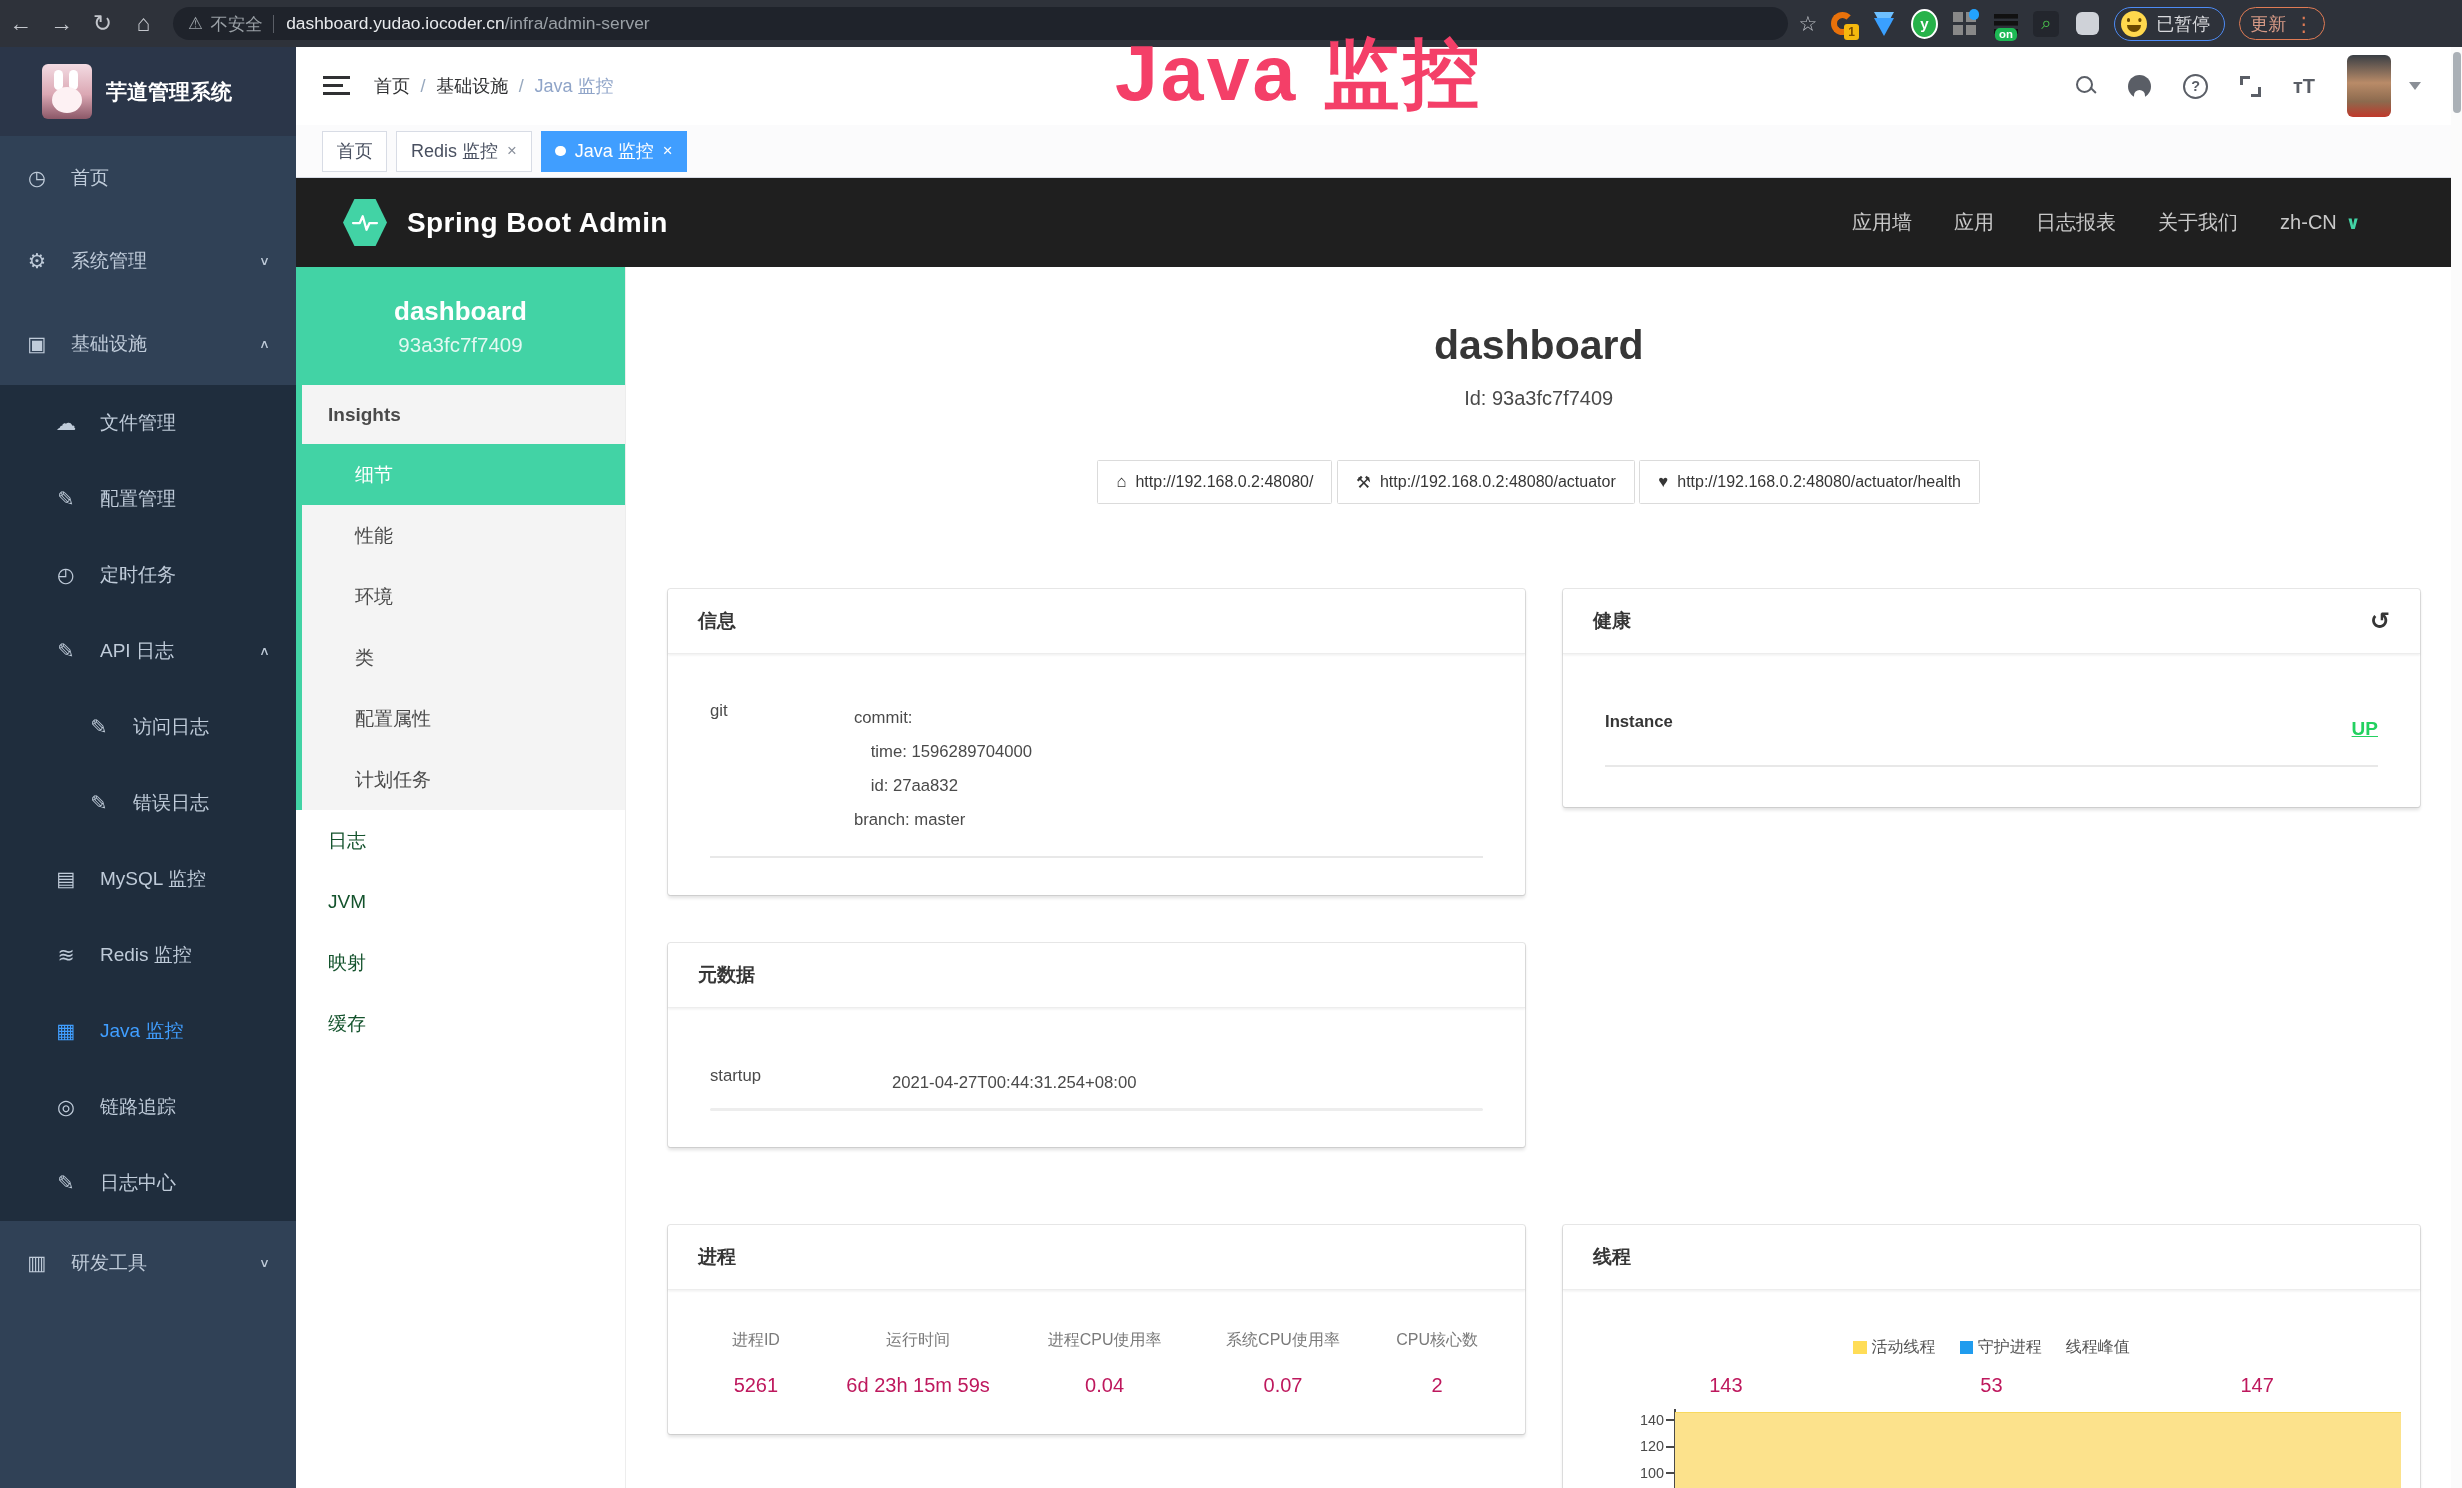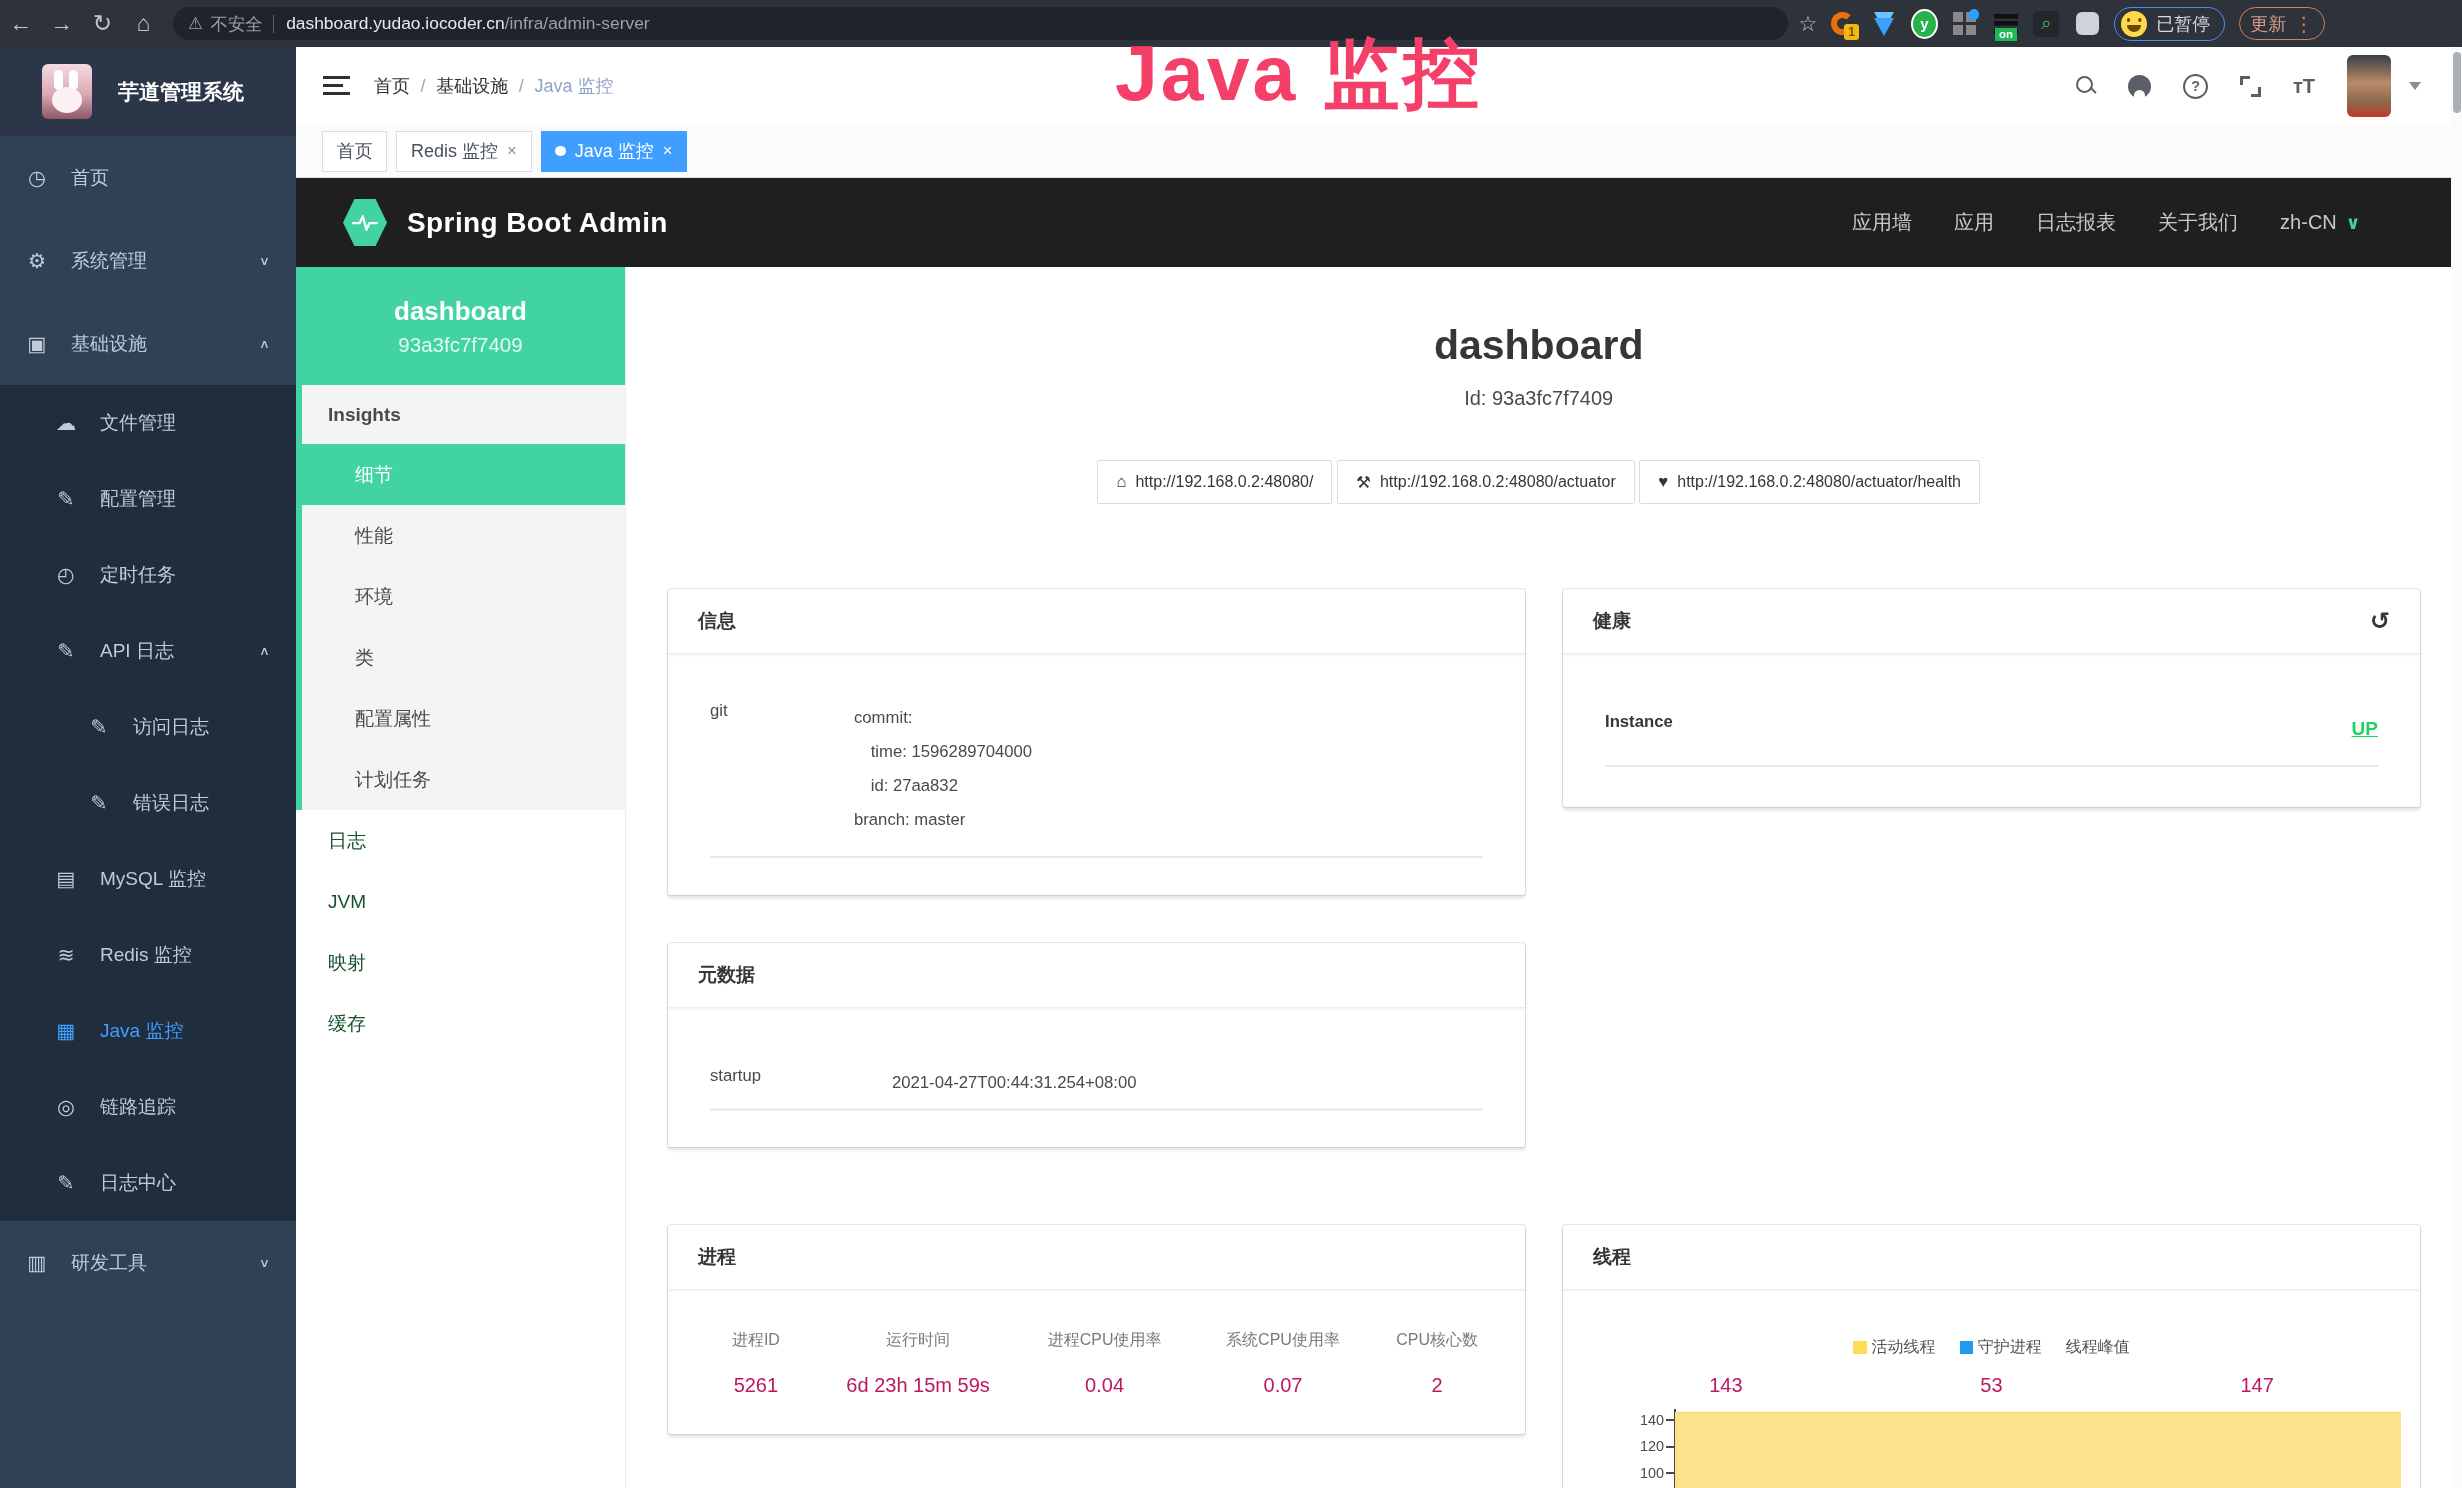--- a/index.html
+++ b/index.html
@@ -24,39 +24,39 @@
   .ext-grid{width:23px;height:23px;background:
     linear-gradient(#888 0 0) 0 0/10px 10px no-repeat,
     linear-gradient(#888 0 0) 13px 0/10px 10px no-repeat,
     linear-gradient(#888 0 0) 0 13px/10px 10px no-repeat,
     linear-gradient(#888 0 0) 13px 13px/10px 10px no-repeat;position:relative;}
   .ext-grid::after{content:"";position:absolute;right:-3px;top:-3px;width:10.6px;height:10.6px;border-radius:50%;background:#23a3ff;}
   .ext-list{width:24px;height:20px;background:
     linear-gradient(#111 0 0) 0 0/24px 4.6px no-repeat,
     linear-gradient(#111 0 0) 0 7.6px/24px 4.6px no-repeat,
     linear-gradient(#111 0 0) 0 15px/24px 4.6px no-repeat;position:relative;}
-  .ext-on{position:absolute;left:1.5px;bottom:-7.6px;background:#1db954;color:#fff;font-size:11.4px;font-weight:bold;padding:0.8px 3.8px;border-radius:0;}
+  .ext-on{position:absolute;left:1.5px;bottom:-7.6px;background:#1db954;color:#fff;font-size:11.4px;font-weight:bold;padding:0.8px 3.8px;border-radius:5px;}
   .ext-mag{width:26px;height:26px;border-radius:4.6px;background:#23262d;color:#49c04c;font-size:18px;display:flex;align-items:center;justify-content:center;}
   .ext-puz{width:23px;height:23px;border-radius:6px;background:#cfd2d8;}
   .paused{display:flex;align-items:center;gap:9px;border:1.5px solid #4d8bf5;border-radius:18px;padding:3px 13.7px 3px 6px;margin-left:13.7px;color:#d8d9dd;font-size:18px;}
   .emoji-face{width:26px;height:26px;border-radius:50%;background:#ffd84d;position:relative;}
   .emoji-face::before{content:"";position:absolute;left:5.3px;top:7.6px;width:3.8px;height:3.8px;border-radius:50%;background:#6b4a00;box-shadow:11.4px 0 0 #6b4a00;}
   .emoji-face::after{content:"";position:absolute;left:6px;top:14.4px;width:13.7px;height:6.8px;border-radius:0 0 13.7px 13.7px;background:#6b4a00;}
   .update{display:flex;align-items:center;gap:7.6px;border:1.5px solid #e07b54;border-radius:16.7px;padding:3.8px 10.6px;margin-left:13.7px;color:#d79a86;font-size:18px;}
   .update .dots{color:#e07b54;font-size:20px;}
   
   .scrollbar{position:absolute;right:0;top:47px;width:10.6px;bottom:0;background:#fbfbfb;border-left:0.8px solid #e4e4e4;}
   .scroll-thumb{position:absolute;left:1.5px;right:1.5px;top:4.6px;height:61px;border-radius:4.6px;background:#aab0b6;}
   
   .sidebar{position:absolute;left:0;top:47px;width:296px;bottom:0;background:#304156;color:#bfcbd9;}
   .logo-row{height:89px;display:flex;align-items:center;padding-left:42px;background:#2b3649;}
   .logo-avatar{width:50px;height:55px;border-radius:6px;background:linear-gradient(180deg,#f3dbe2 0%,#dba8b4 55%,#8c5868 100%);position:relative;overflow:hidden;}
   .logo-avatar::before{content:"";position:absolute;left:12px;top:6px;width:9px;height:20px;border-radius:6px;background:#fff;box-shadow:15px 0 0 #fff;}
   .logo-avatar::after{content:"";position:absolute;left:10px;top:23px;width:30px;height:26px;border-radius:50%;background:#fdf1f3;}
-  .logo-title{margin-left:26px;color:#fff;font-size:21px;font-weight:bold;}
+  .logo-title{margin-left:14px;color:#fff;font-size:21px;font-weight:bold;}
   .si{display:flex;align-items:center;height:83px;cursor:pointer;font-size:19px;}
   .si .si-ic{width:26px;text-align:center;font-size:20.5px;color:#bfcbd9;}
   .si .si-lb{margin-left:21px;}
   .si .si-ch{margin-left:auto;margin-right:26px;font-size:15px;color:#bfcbd9;transform:scaleY(.8);}
   .l1{padding-left:24px;}
   .submenu{background:#1f2d3d;}
   .submenu .si{height:76px;padding-left:53px;}
   .submenu .si.l3{padding-left:86px;}
   .si.active,.si.active .si-ic{color:#409eff;}
   

